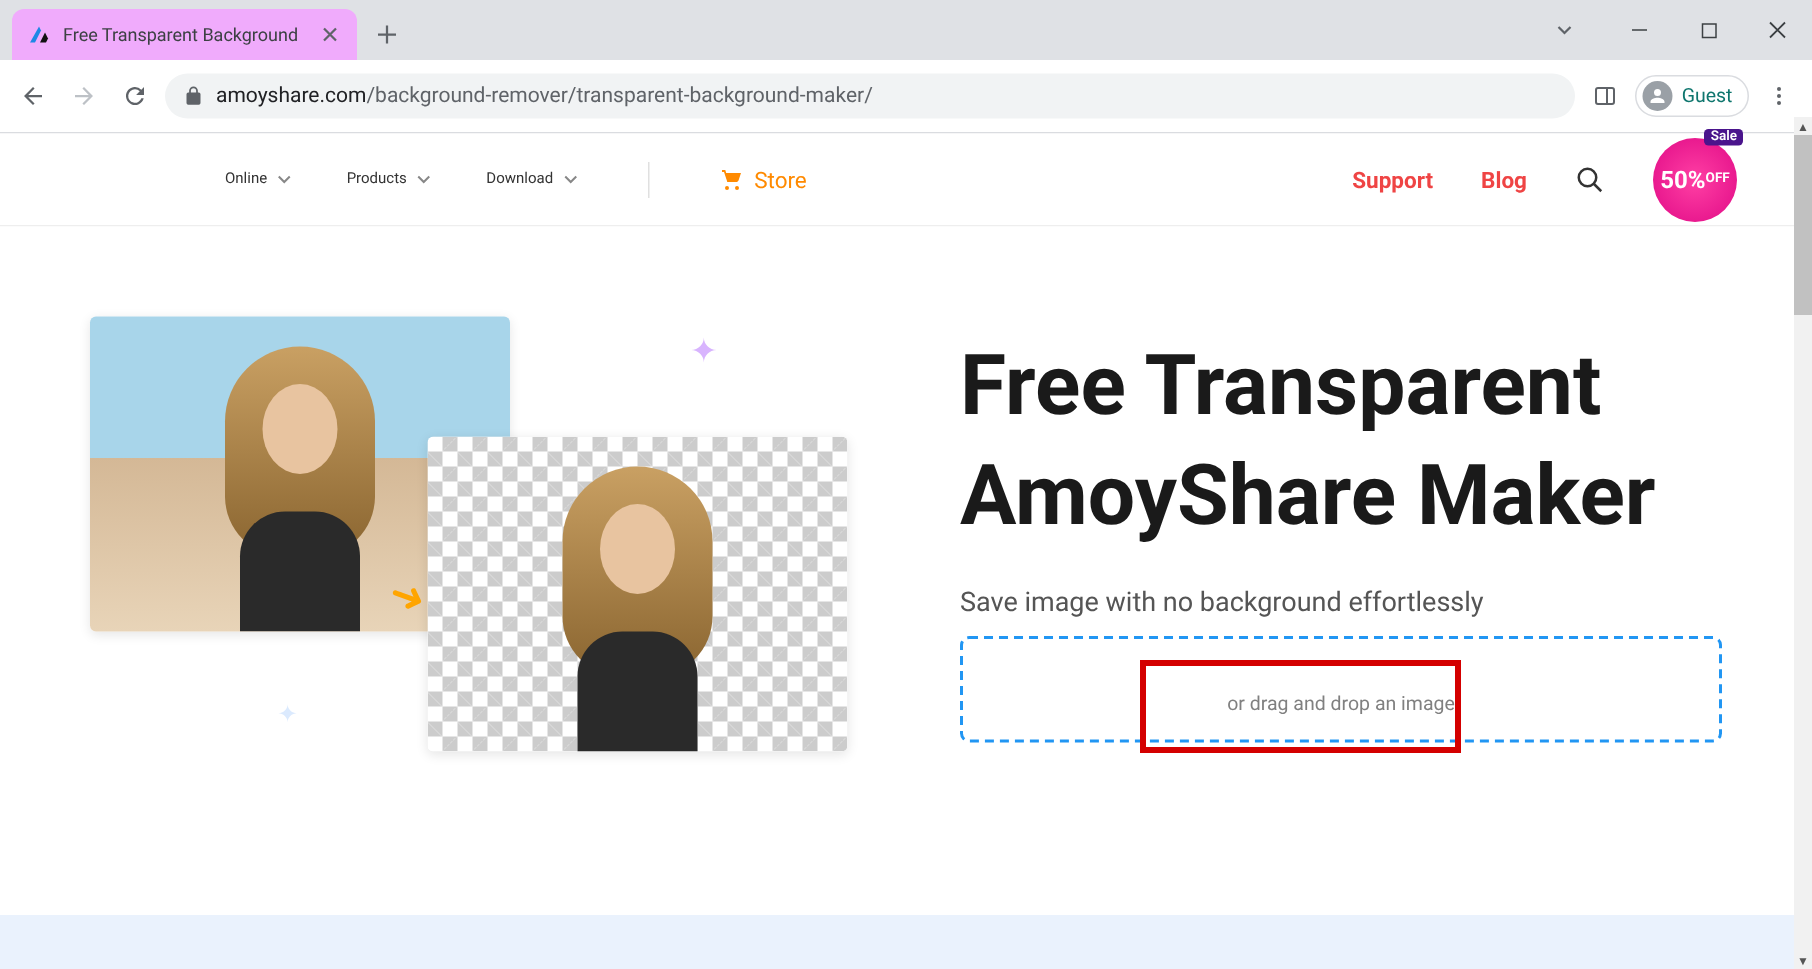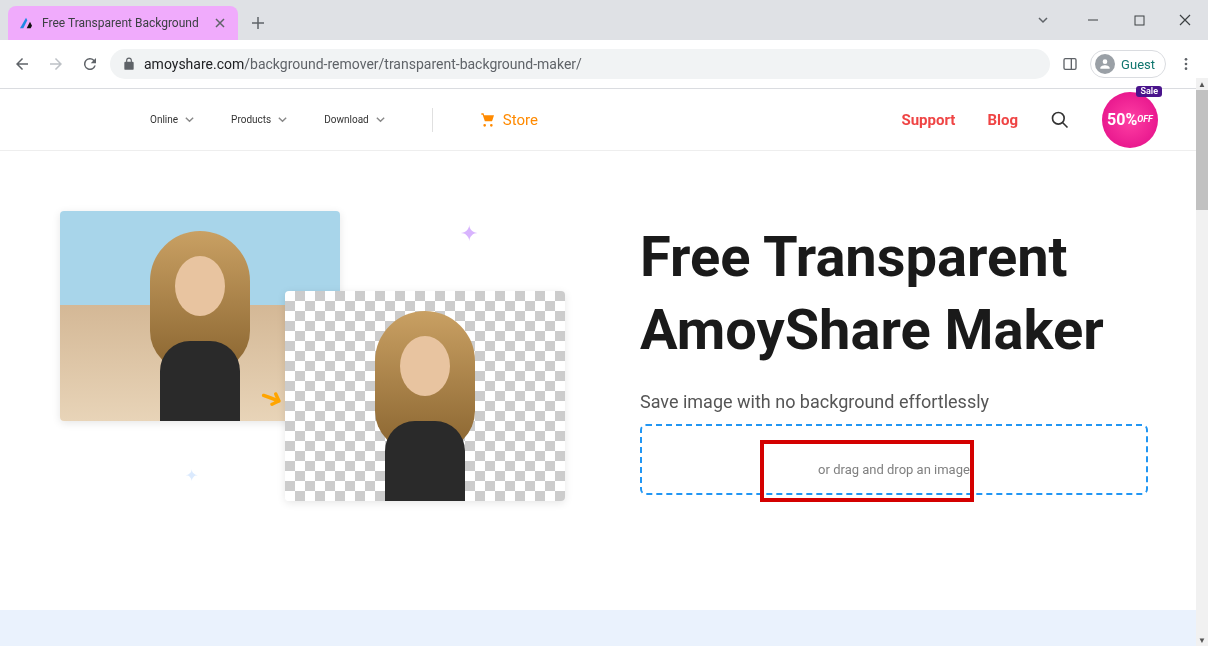--- a/index.html
+++ b/index.html
@@ -35,21 +35,21 @@
 .nav-item { display:flex; align-items:center; gap:6px; font-size:10px; color:#333; cursor:pointer; }
 .nav-item .chev { color:#888; }
 .vdiv { width:1px; height:24px; background:#e0e0e0; margin: 0 10px; }
 .store-link { display:flex; align-items:center; gap:6px; color:#ff8a00; font-size:15px; cursor:pointer; }
 .right-links { display:flex; align-items:center; gap:32px; margin-left:auto; }
 .right-links .rl { font-size:15px; color:#ef4444; cursor:pointer;font-weight:bold; }
 .search-btn { cursor:pointer; color:#333; }
 .sale-badge { width:56px; height:56px; border-radius:50%; background:radial-gradient(circle,#ff3fa4,#e00a86); color:#fff; display:flex; flex-direction:row; align-items:center; justify-content:center; font-weight:700; font-size:14px; cursor:pointer; position:relative; line-height:1; }
 .sale-badge .tag { position:absolute; top:-6px; right:-4px; background:#4a148c; color:#fff; font-size:9px; padding:1px 4px; border-radius:3px; font-weight:600; }
 .sale-badge .pct { font-size:16px; }
-.sale-badge .off { font-size:9px;font-style:italic; }
+.sale-badge .off { font-size:9px; }
 
 
 .hero { display:flex; padding: 60px 60px 40px 60px; gap: 40px; background:#fff; }
 .hero-left { position:relative; width: 540px; height: 320px; }
 .img-before { position:absolute; top:0; left:0; width:280px; height:210px; border-radius:4px; overflow:hidden; background: linear-gradient(180deg,#a8d5ea 0%, #a8d5ea 45%, #d4b896 45%, #e8d4b8 100%); box-shadow:0 2px 8px rgba(0,0,0,0.1); }
 .img-after { position:absolute; top:80px; left:225px; width:280px; height:210px; border-radius:4px; overflow:hidden; box-shadow:0 2px 8px rgba(0,0,0,0.1); }
 .checker { position:absolute; inset:0; background-image: linear-gradient(45deg,#ccc 25%,transparent 25%),linear-gradient(-45deg,#ccc 25%,transparent 25%),linear-gradient(45deg,transparent 75%,#ccc 75%),linear-gradient(-45deg,transparent 75%,#ccc 75%); background-size:20px 20px; background-position:0 0,0 10px,10px -10px,-10px 0; background-color:#fff; }
 .person { position:absolute; bottom:0; left:50%; transform:translateX(-50%); width:160px; height:200px; }
 .person .hair { position:absolute; top:10px; left:30px; width:100px; height:140px; background:linear-gradient(180deg,#c9a063,#8a6530); border-radius:50px 50px 40px 40px; }
 .person .face { position:absolute; top:35px; left:55px; width:50px; height:60px; background:#e8c4a0; border-radius:50%; }

